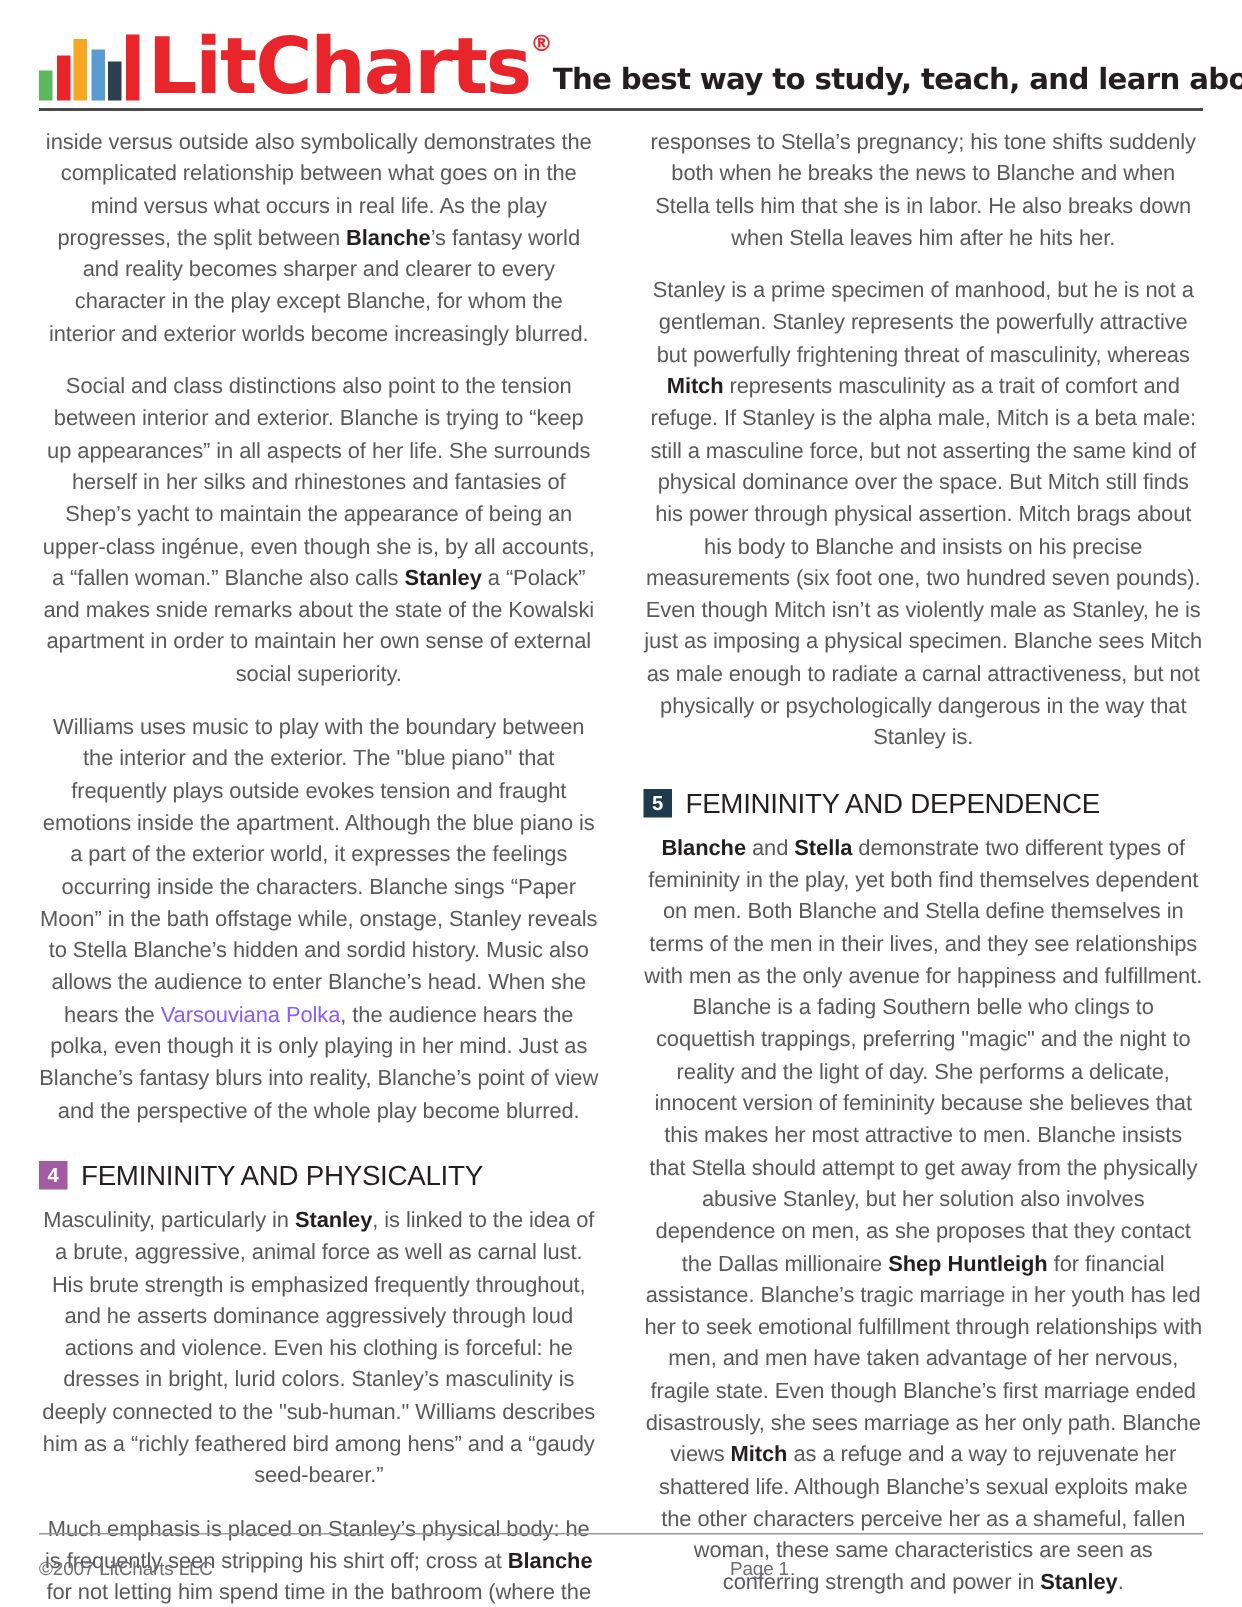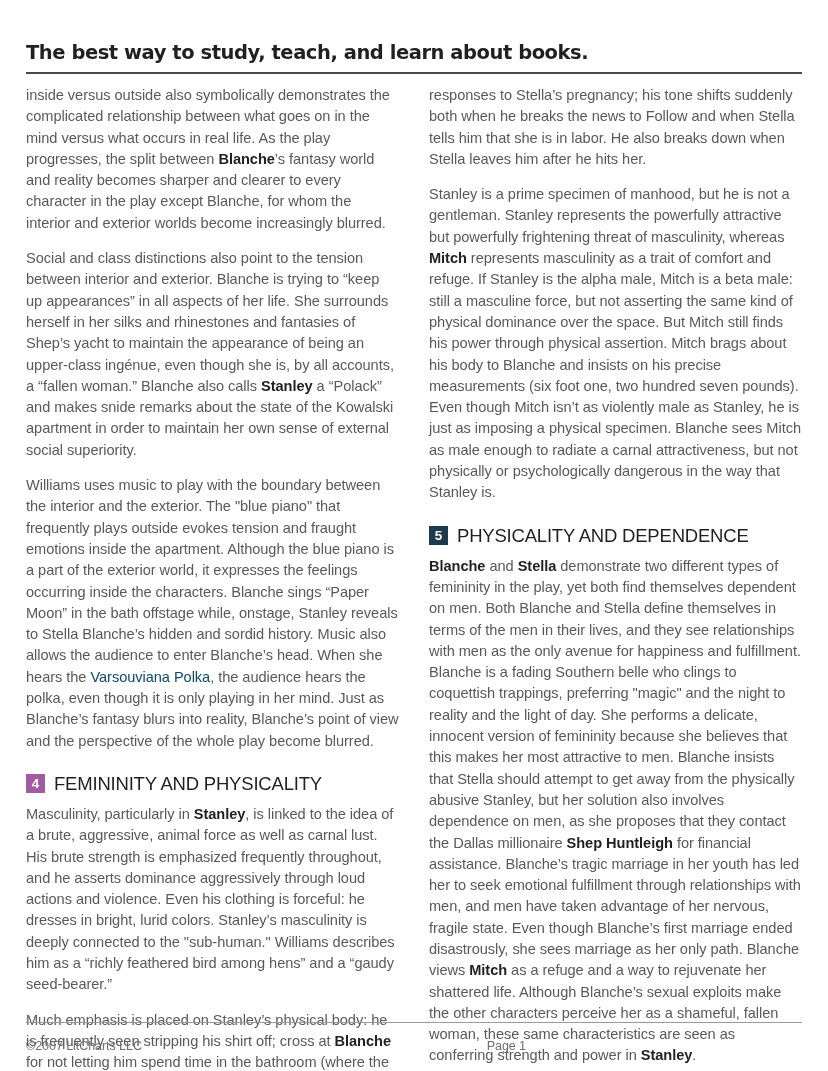--- a/index.html
+++ b/index.html
@@ -98,24 +98,24 @@
     width: 373px;
     flex: 0 0 373px;
   }
 
   p.body {
     margin: 0 0 14px 0;
     font-size: 14.6px;
     line-height: 21.3px;
     color: #58595b;
     letter-spacing: -0.05px;
-    text-align: left;
+    text-align: center;
   }
   p.body b { color: #231f20; font-weight: bold; }
-  p.body .lnk { color: #0c4a6e; }
+  p.body .lnk { color: #8b5cf6; }
 
   .theme-head {
     display: flex;
     align-items: center;
     gap: 9px;
     margin: 21px 0 9px 0;
   }
   .theme-badge {
     display: inline-flex;
     align-items: center;
@@ -156,20 +156,31 @@
   .footer .fl { width: 250px; }
   .footer .fc { flex: 1; text-align: center; }
   .footer .fr { width: 250px; text-align: right; }
 </style>
 </head>
 <body>
 
 <div class="page">
 
   <div class="header">
+    <div class="brand">
+      <div class="logo-bars">
+        <span class="bar1"></span>
+        <span class="bar2"></span>
+        <span class="bar3"></span>
+        <span class="bar4"></span>
+        <span class="bar5"></span>
+        <span class="bar6"></span>
+      </div>
+      <div class="wordmark"><span>LitCharts</span><span class="reg">®</span></div>
+    </div>
     <div class="tagline">The best way to study, teach, and learn about books.</div>
   </div>
   <div class="rule-top"></div>
 
   <div class="columns">
 
     <div class="col">
       <p class="body">inside versus outside also symbolically demonstrates the complicated relationship between what goes on in the mind versus what occurs in real life. As the play progresses, the split between <b>Blanche</b>’s fantasy world and reality becomes sharper and clearer to every character in the play except Blanche, for whom the interior and exterior worlds become increasingly blurred.</p>
       <p class="body">Social and class distinctions also point to the tension between interior and exterior. Blanche is trying to “keep up appearances” in all aspects of her life. She surrounds herself in her silks and rhinestones and fantasies of Shep’s yacht to maintain the appearance of being an upper-class ingénue, even though she is, by all accounts, a “fallen woman.” Blanche also calls <b>Stanley</b> a “Polack” and makes snide remarks about the state of the Kowalski apartment in order to maintain her own sense of external social superiority.</p>
       <p class="body">Williams uses music to play with the boundary between the interior and the exterior. The "blue piano" that frequently plays outside evokes tension and fraught emotions inside the apartment. Although the blue piano is a part of the exterior world, it expresses the feelings occurring inside the characters. Blanche sings “Paper Moon” in the bath offstage while, onstage, Stanley reveals to Stella Blanche’s hidden and sordid history. Music also allows the audience to enter Blanche’s head. When she hears the <span class="lnk">Varsouviana Polka</span>, the audience hears the polka, even though it is only playing in her mind. Just as Blanche’s fantasy blurs into reality, Blanche’s point of view and the perspective of the whole play become blurred.</p>
@@ -177,26 +188,26 @@
       <div class="theme-head">
         <span class="theme-badge" style="background-color: rgb(162, 91, 160);">4</span>
         <span class="theme-title">FEMININITY AND PHYSICALITY</span>
       </div>
 
       <p class="body">Masculinity, particularly in <b>Stanley</b>, is linked to the idea of a brute, aggressive, animal force as well as carnal lust. His brute strength is emphasized frequently throughout, and he asserts dominance aggressively through loud actions and violence. Even his clothing is forceful: he dresses in bright, lurid colors. Stanley’s masculinity is deeply connected to the "sub-human." Williams describes him as a “richly feathered bird among hens” and a “gaudy seed-bearer.”</p>
       <p class="body">Much emphasis is placed on Stanley’s physical body: he is frequently seen stripping his shirt off; cross at <b>Blanche</b> for not letting him spend time in the bathroom (where the audience cannot see him, but can imagine his naked form). Stanley asserts his masculinity physically as well as psychologically. Physically, he bellows in a sort of animal mating call at . He also forces himself upon Blanche. Psychologically, he investigates Blanche’s sordid past and brings it into the limelight, airing Blanche’s dirty laundry (both literally and metaphorically) to affirm his position as not only the alpha male but also the head of the household. Yet although Stanley is aggressively animal in his male nature, his masculinity also asserts itself in his response to the feminine. He has tender</p>
     </div>
 
     <div class="col">
-      <p class="body">responses to Stella’s pregnancy; his tone shifts suddenly both when he breaks the news to Follow and when Stella tells him that she is in labor. He also breaks down when Stella leaves him after he hits her.</p>
+      <p class="body">responses to Stella’s pregnancy; his tone shifts suddenly both when he breaks the news to Blanche and when Stella tells him that she is in labor. He also breaks down when Stella leaves him after he hits her.</p>
       <p class="body">Stanley is a prime specimen of manhood, but he is not a gentleman. Stanley represents the powerfully attractive but powerfully frightening threat of masculinity, whereas <b>Mitch</b> represents masculinity as a trait of comfort and refuge. If Stanley is the alpha male, Mitch is a beta male: still a masculine force, but not asserting the same kind of physical dominance over the space. But Mitch still finds his power through physical assertion. Mitch brags about his body to Blanche and insists on his precise measurements (six foot one, two hundred seven pounds). Even though Mitch isn’t as violently male as Stanley, he is just as imposing a physical specimen. Blanche sees Mitch as male enough to radiate a carnal attractiveness, but not physically or psychologically dangerous in the way that Stanley is.</p>
 
       <div class="theme-head">
         <span class="theme-badge" style="background-color: rgb(31, 58, 77);">5</span>
-        <span class="theme-title">PHYSICALITY AND DEPENDENCE</span>
+        <span class="theme-title">FEMININITY AND DEPENDENCE</span>
       </div>
 
       <p class="body"><b>Blanche</b> and <b>Stella</b> demonstrate two different types of femininity in the play, yet both find themselves dependent on men. Both Blanche and Stella define themselves in terms of the men in their lives, and they see relationships with men as the only avenue for happiness and fulfillment. Blanche is a fading Southern belle who clings to coquettish trappings, preferring "magic" and the night to reality and the light of day. She performs a delicate, innocent version of femininity because she believes that this makes her most attractive to men. Blanche insists that Stella should attempt to get away from the physically abusive Stanley, but her solution also involves dependence on men, as she proposes that they contact the Dallas millionaire <b>Shep Huntleigh</b> for financial assistance. Blanche’s tragic marriage in her youth has led her to seek emotional fulfillment through relationships with men, and men have taken advantage of her nervous, fragile state. Even though Blanche’s first marriage ended disastrously, she sees marriage as her only path. Blanche views <b>Mitch</b> as a refuge and a way to rejuvenate her shattered life. Although Blanche’s sexual exploits make the other characters perceive her as a shameful, fallen woman, these same characteristics are seen as conferring strength and power in <b>Stanley</b>.</p>
 
     </div>
   </div>
 
   <div class="footer-wrap">
     <div class="rule-bottom"></div>
     <div class="footer">

